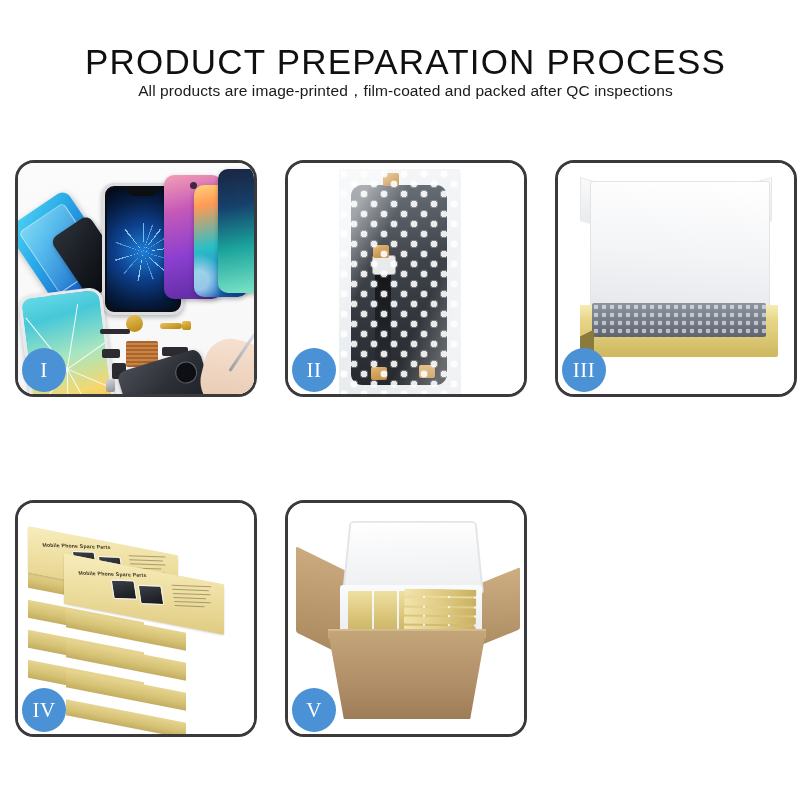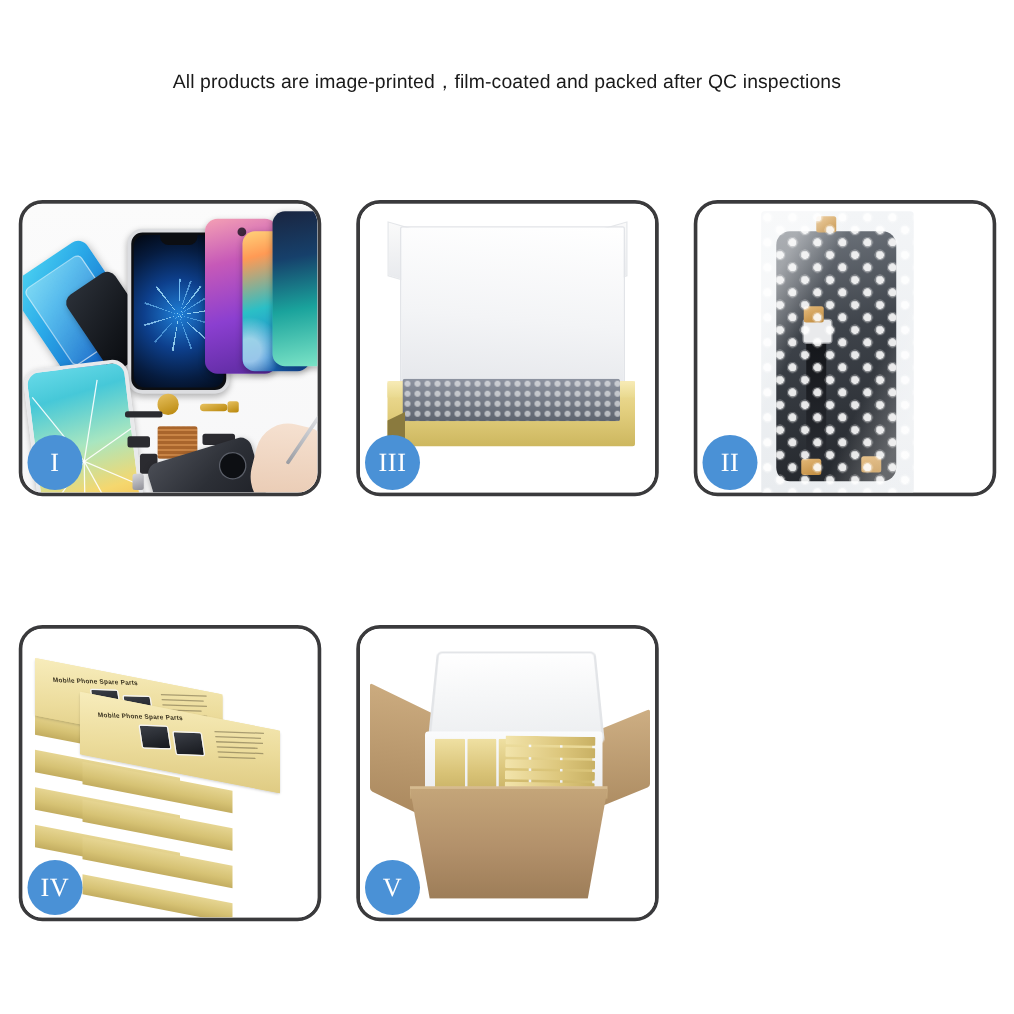--- a/index.html
+++ b/index.html
@@ -15,21 +15,20 @@
   .header{padding-top:44px;text-align:center;}
   .title{
     font-size:35px;
     letter-spacing:1.2px;
     font-weight:400;
     color:#101010;
     line-height:1.05;
     font-family:"Liberation Sans", sans-serif;
   }
   .subtitle{
-    margin-top:11px;
     font-size:15.5px;
     color:#1a1a1a;
     font-weight:400;
     letter-spacing:.1px;
   }
 
   
   .grid{
     position:absolute;
     left:15px;top:160px;
@@ -388,20 +387,21 @@
     position:absolute;left:50%;bottom:6px;width:74%;height:7px;margin-left:-37%;
     background:radial-gradient(ellipse at center,rgba(0,0,0,.16),transparent 72%);
   }
 </style>
 </head>
 <body>
 
 <div class="page">
 
   <div class="header">
+    <div class="title">PRODUCT PREPARATION PROCESS</div>
     <div class="subtitle">All products are image-printed，film-coated and packed after QC inspections</div>
   </div>
 
   <div class="grid">
 
     <div class="panel">
       <div class="stage p1">
         <div class="ph ph-film"></div>
         <div class="ph ph-darkglass"></div>
         <div class="ph ph-black">
@@ -442,47 +442,47 @@
           <div class="pt" style="left:74px;top:48px;width:12px;height:7px;"></div>
         </div>
         <div class="backplate"></div>
         <div class="hand"></div>
         <div class="tweezer"></div>
       </div>
       <div class="badge">I</div>
     </div>
 
     <div class="panel">
-      <div class="stage p3">
-        <div class="lid3flapL"></div>
-        <div class="lid3flapR"></div>
-        <div class="lid3"></div>
-        <div class="tray3"></div>
-        <div class="tray3side"></div>
-        <div class="tray3inner"></div>
-        <div class="tray3corner"></div>
-      </div>
-      <div class="badge">III</div>
-    </div>
-
-    <div class="panel">
       <div class="stage p2">
         <div class="bag">
           <div class="lcd"></div>
           <div class="flex-strip"></div>
           <div class="flex-con"></div>
           <div class="tape" style="left:44px;top:4px;"></div>
           <div class="tape" style="left:34px;top:76px;"></div>
           <div class="tape" style="left:32px;top:198px;"></div>
           <div class="tape" style="left:80px;top:196px;"></div>
           <div class="bubbles"></div>
           <div class="bagsheen"></div>
         </div>
       </div>
       <div class="badge">II</div>
+    </div>
+
+    <div class="panel">
+      <div class="stage p3">
+        <div class="lid3flapL"></div>
+        <div class="lid3flapR"></div>
+        <div class="lid3"></div>
+        <div class="tray3"></div>
+        <div class="tray3side"></div>
+        <div class="tray3inner"></div>
+        <div class="tray3corner"></div>
+      </div>
+      <div class="badge">III</div>
     </div>
 
     <div class="panel">
       <div class="stage p4">
         <div class="boxstack">
 
           <div class="side" style="left:4px;top:56px;width:116px;height:18px;transform:skewY(11deg);"></div>
           <div class="side" style="left:4px;top:86px;width:116px;height:18px;transform:skewY(11deg);"></div>
           <div class="side" style="left:4px;top:116px;width:116px;height:18px;transform:skewY(11deg);"></div>
           <div class="side" style="left:4px;top:146px;width:116px;height:18px;transform:skewY(11deg);"></div>

